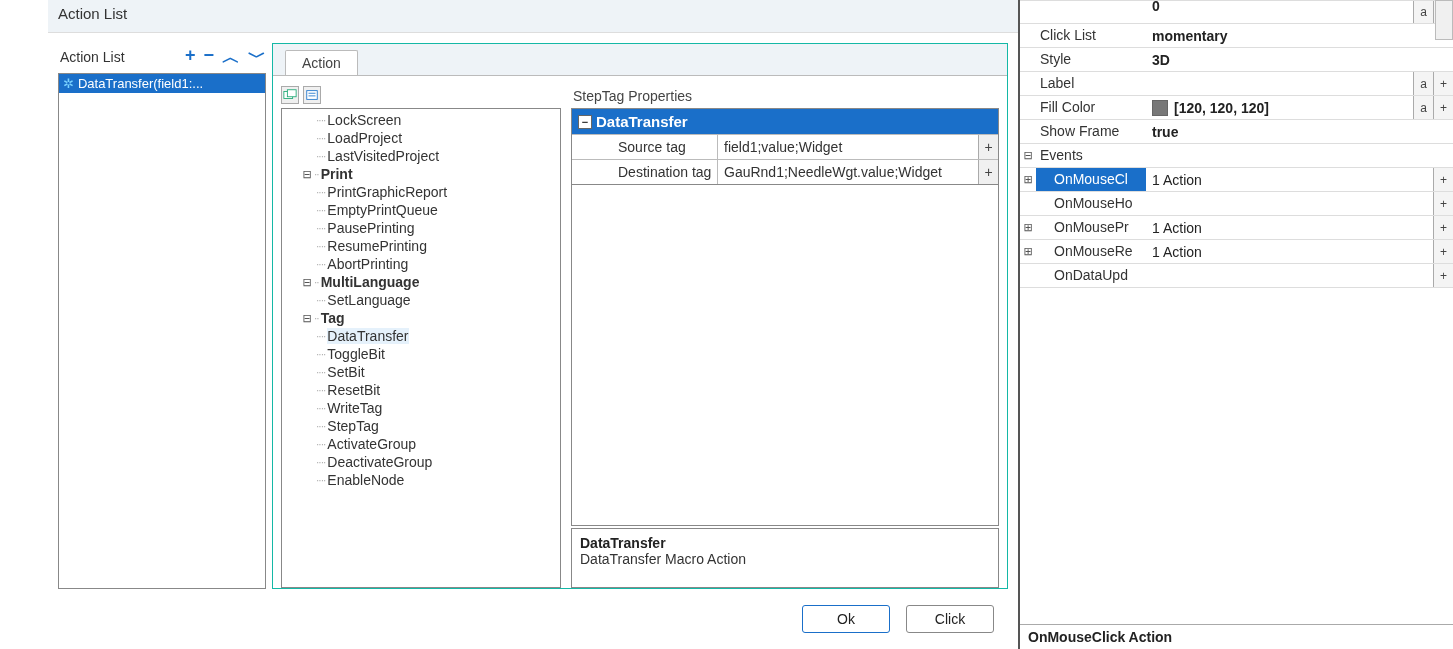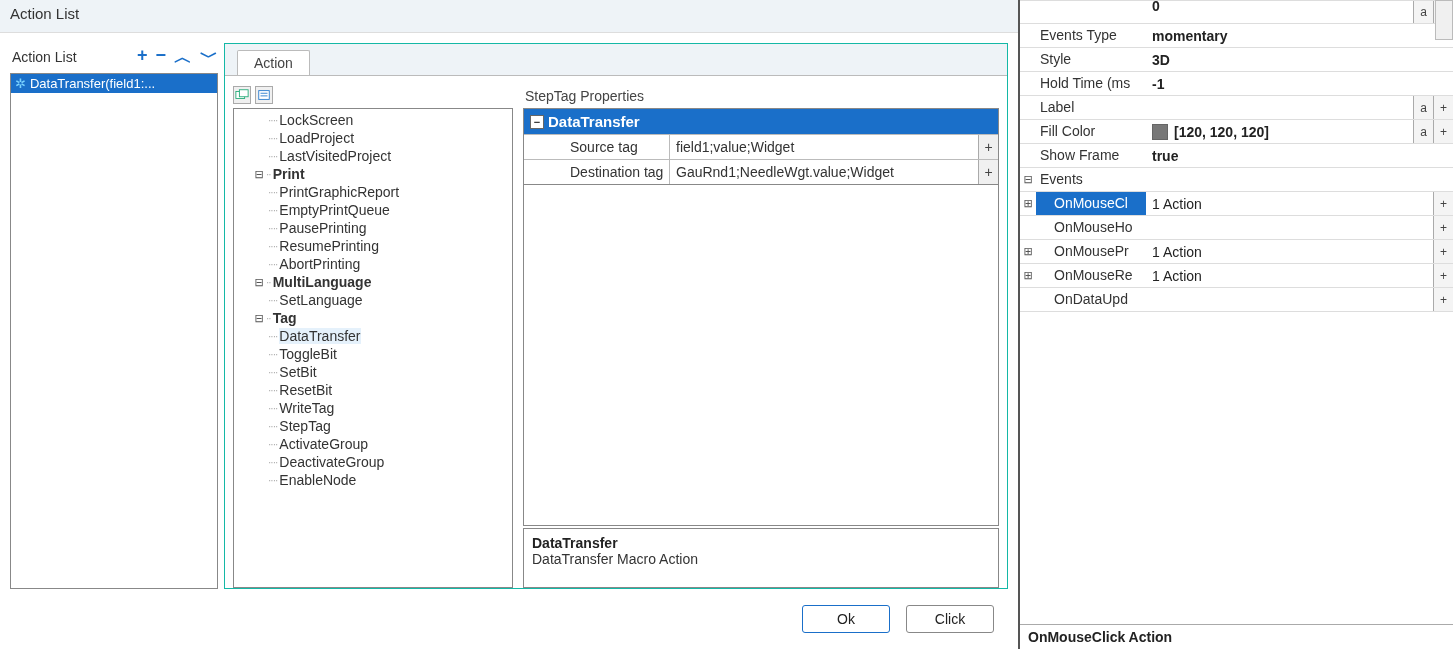--- a/index.html
+++ b/index.html
@@ -7,21 +7,21 @@
     font-family: "Segoe UI", Tahoma, sans-serif;
     font-size: 13px;
     color: #222;
     background: #fff;
     width: 1453px;
     height: 649px;
     overflow: hidden;
     position: relative;
   }
   .main-layout { display: flex; height: 100%; }
-  .left-pane { width: 1020px; height: 100%; background: #fff; display: flex; flex-direction: column; border-right: 2px solid #555; }
+  .left-pane { width: 1020px; height: 100%; background: #fff; display: flex; flex-direction: column; border-right: 2px solid #555; padding-left: 48px; }
   .right-pane { flex: 1; height: 100%; background: #fff; display: flex; flex-direction: column; }
   
   .title-bar {
     background: #eef3f7;
     padding: 5px 10px 10px 10px;
     font-size: 15px;
     color: #333;
     font-weight: 400;
     border-bottom: 1px solid #ddd;
   }
@@ -325,39 +325,31 @@
         <span class="rp-value" style="overflow:visible; position:relative; top:-6px;">0</span>
         <div class="rp-btns">
           <span class="rp-btn">a</span>
           <span class="rp-btn">+</span>
         </div>
       </div>
     </div>
     <div class="rp-grid" id="rp-rows">
         <div class="rp-row">
           <span class="rp-exp"></span>
-          <span class="rp-label">Events Type</span>
+          <span class="rp-label">Click List</span>
           <span class="rp-value">
             <span>momentary</span>
           </span>
           <div class="rp-btns"></div>
         </div>
         <div class="rp-row">
           <span class="rp-exp"></span>
           <span class="rp-label">Style</span>
           <span class="rp-value">
             <span>3D</span>
-          </span>
-          <div class="rp-btns"></div>
-        </div>
-        <div class="rp-row">
-          <span class="rp-exp"></span>
-          <span class="rp-label">Hold Time (ms</span>
-          <span class="rp-value">
-            <span>-1</span>
           </span>
           <div class="rp-btns"></div>
         </div>
         <div class="rp-row">
           <span class="rp-exp"></span>
           <span class="rp-label">Label</span>
           <span class="rp-value">
             <span></span>
           </span>
           <div class="rp-btns">

